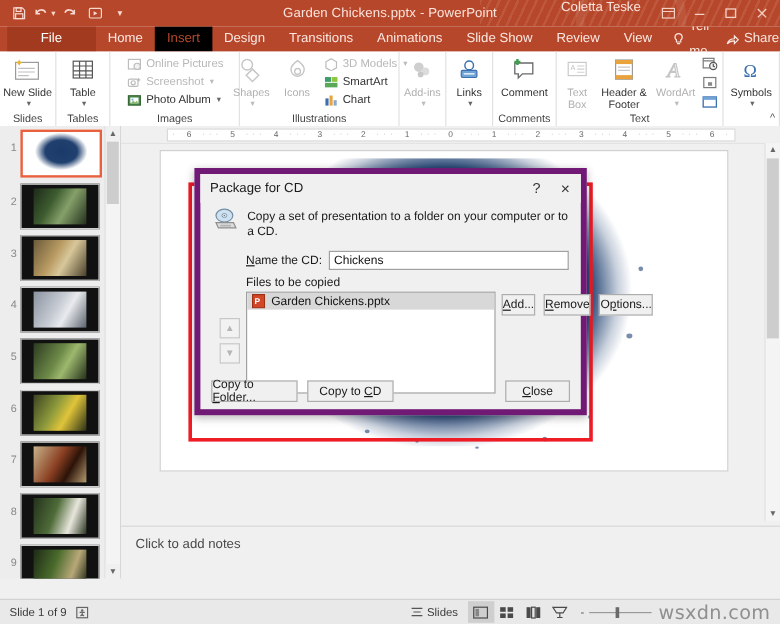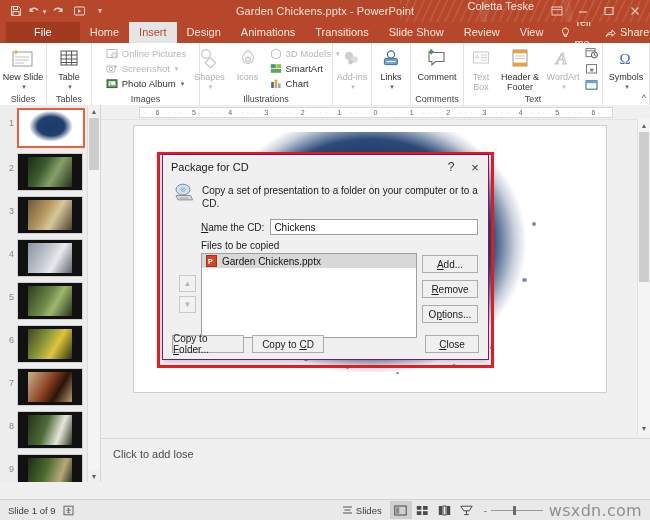--- a/index.html
+++ b/index.html
@@ -44,21 +44,21 @@
   
   .tabs{
     height:21px;background:#b7472a;display:flex;align-items:flex-end;
     padding-left:6px;position:relative;overflow:hidden;
   }
   .tab{
     font-size:11px;color:#fbe7e1;padding:0 10px;height:21px;line-height:21px;
     white-space:nowrap;
   }
   .tab.file{background:#a23a1f;color:#ffffff;padding:0 28px;}
-  .tab.active{background:#e5e5e5;color:#b7472a;}
+  .tab.active{background:#000000;color:#b7472a;}
   .tabs-right{margin-left:auto;display:flex;align-items:center;padding-right:4px;}
   .tellme{display:flex;align-items:center;gap:4px;color:#fbe7e1;font-size:11px;padding:0 8px;height:21px;line-height:21px;}
   .share{display:flex;align-items:center;gap:4px;color:#fbe7e1;font-size:11px;padding:0 6px;height:21px;line-height:21px;}
   .tab-ico{width:20px;height:21px;display:flex;align-items:center;justify-content:center;color:#fbe7e1;}
 
   
   .ribbon{
     height:62px;background:#ffffff;border-bottom:1px solid #d4d4d4;
     display:flex;align-items:stretch;position:relative;
   }
@@ -185,22 +185,22 @@
     font-size:16px;color:#8f8f8f;letter-spacing:.3px;padding-right:4px;
     font-family:"DejaVu Sans", sans-serif;
   }
 
   
   .dlg-hl{
     position:absolute;left:157px;top:152px;width:337px;height:216px;
     border:3px solid #ee1c25;box-sizing:border-box;z-index:40;
   }
   .dialog{
-    position:absolute;left:162px;top:154px;width:327px;height:206px;
-    background:#f0f0f0;border:1px solid #701a75;box-shadow:0 2px 7px rgba(0,0,0,.28);
+    position:absolute;left:162px;top:140px;width:327px;height:206px;
+    background:#f0f0f0;border:5px solid #701a75;box-shadow:0 2px 7px rgba(0,0,0,.28);
     z-index:41;box-sizing:border-box;
   }
   .dlg-tb{height:24px;display:flex;align-items:center;padding:0 0 0 8px;background:#f0f0f0;}
   .dlg-title{font-size:11px;color:#1a1a1a;}
   .dlg-tbr{margin-left:auto;display:flex;align-items:center;}
   .dlg-help{width:22px;height:22px;display:flex;align-items:center;justify-content:center;font-size:12px;color:#333;}
   .dlg-close{width:26px;height:22px;display:flex;align-items:center;justify-content:center;font-size:13px;color:#333;}
   .dlg-body{padding:2px 10px 0 10px;position:relative;}
   .dlg-intro{display:flex;align-items:flex-start;gap:7px;}
   .cdicon{width:22px;height:22px;flex:0 0 22px;margin-top:1px;}
@@ -219,21 +219,21 @@
     width:17px;height:17px;border:1px solid #c8c8c8;background:#f2f2f2;color:#b5b5b5;
     display:flex;align-items:center;justify-content:center;font-size:8px;box-sizing:border-box;
   }
   .filelist{
     flex:1;height:85px;background:#ffffff;border:1px solid #a0a0a0;overflow:hidden;box-sizing:border-box;
   }
   .file-row{
     display:flex;align-items:center;gap:5px;height:14px;background:#d8d8d8;padding-left:4px;font-size:10px;color:#111;
   }
   .pptico{width:11px;height:12px;flex:0 0 11px;}
-  .sidebtns{display:flex;flex-direction:column;gap:7px;width:56px;padding-top:2px;}
+  .sidebtns{display:flex;flex-direction:row;gap:7px;width:56px;padding-top:2px;}
   .btn{
     height:18px;background:#f0f0f0;border:1px solid #adadad;font-size:10px;color:#1a1a1a;
     display:flex;align-items:center;justify-content:center;box-sizing:border-box;
   }
   .btn u{text-decoration:underline;}
   .dlg-foot{
     position:absolute;left:0;right:0;bottom:0;height:30px;display:flex;align-items:center;
     padding:0 9px;gap:8px;box-sizing:border-box;
   }
   .btn-w{width:72px;}
@@ -307,22 +307,22 @@
           </svg>
       </div>
     </div>
   </div>
 
   <div class="tabs">
     <div class="tab file">File</div>
     <div class="tab">Home</div>
     <div class="tab active">Insert</div>
     <div class="tab">Design</div>
+    <div class="tab">Transitions</div>
     <div class="tab">Animations</div>
-    <div class="tab">Transitions</div>
     <div class="tab">Slide Show</div>
     <div class="tab">Review</div>
     <div class="tab">View</div>
     <div class="tellme">
       <span>
         <svg class="ic" width="9" height="11" viewBox="0 0 9 11">
             <path d="M4.5 1a3 3 0 0 0-1.8 5.4V8h3.6V6.4A3 3 0 0 0 4.5 1z" fill="none" stroke="#fbe7e1" stroke-width="1"></path>
             <line x1="3.2" y1="9.3" x2="5.8" y2="9.3" stroke="#fbe7e1" stroke-width="1"></line>
           </svg>
       </span>
@@ -752,21 +752,21 @@
         </div>
       </div>
 
       <div class="vscroll">
         <div class="vsb-up">▲</div>
         <div class="vsb-thumb"></div>
         <div class="vsb-dn">▼</div>
       </div>
 
       <div class="notes">
-        <span>Click to add lose</span>
+        <span>Click to add notes</span>
       </div>
     </div>
   </div>
 
   <div class="status">
     <div class="st-left">
       <span>Slide 1 of 9</span>
       <span class="st-ico">
         <svg class="ic" width="11" height="11" viewBox="0 0 11 11">
             <rect x="1" y="1.2" width="9" height="8.6" fill="none" stroke="#666" stroke-width="1"></rect>

